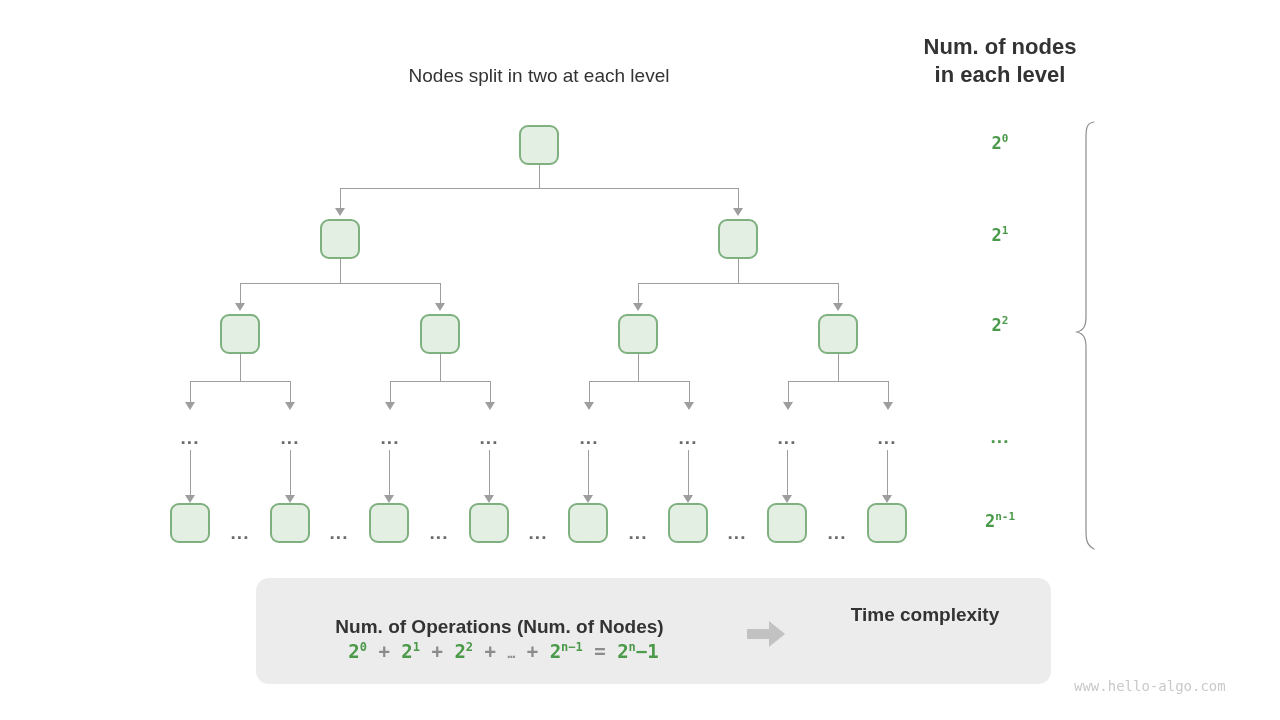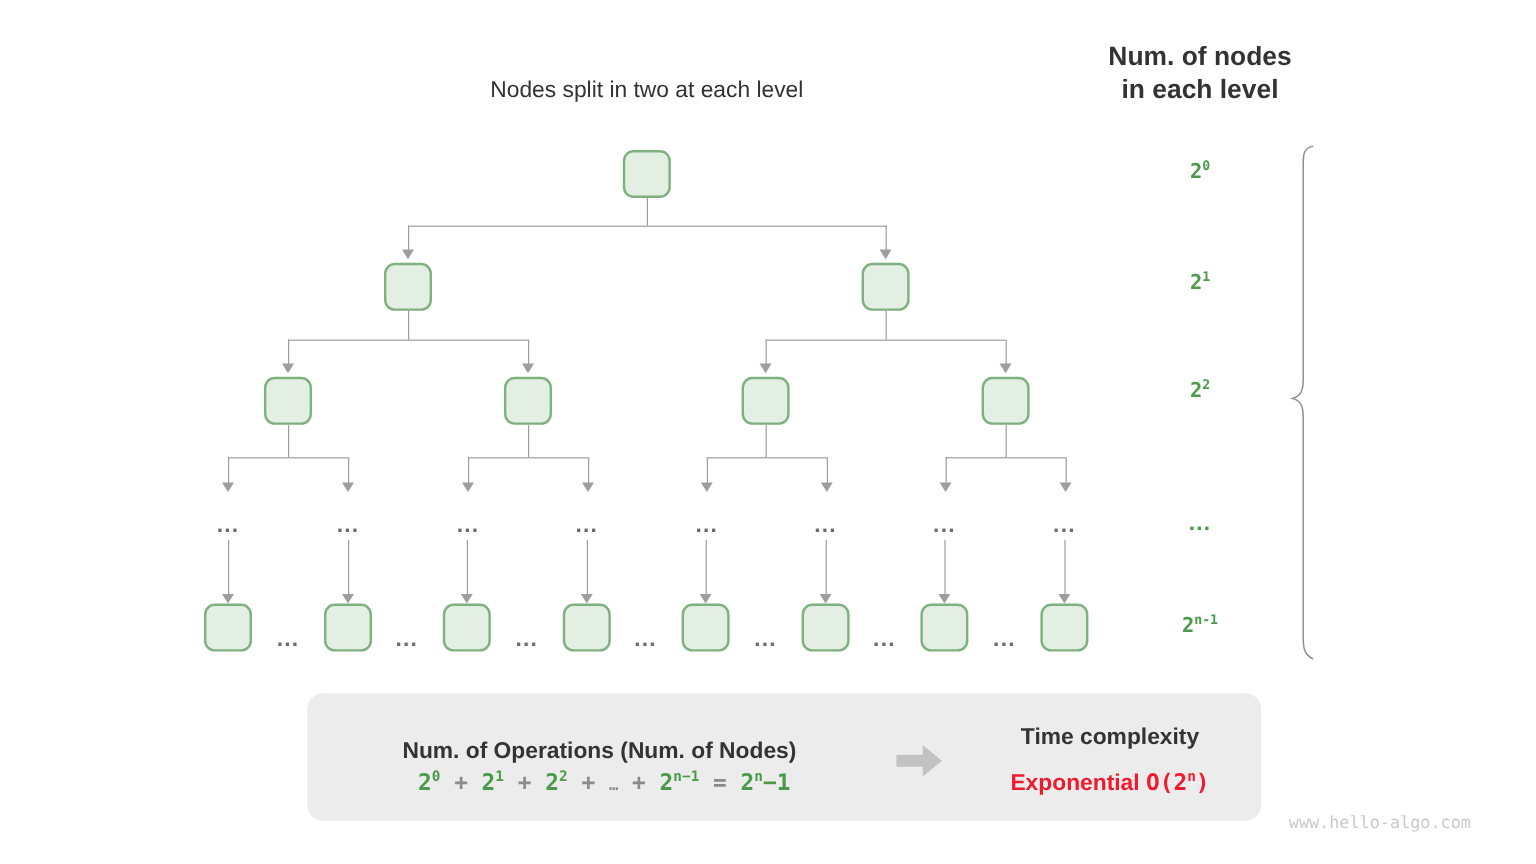--- a/index.html
+++ b/index.html
@@ -274,20 +274,16 @@
   </div>
 
   <div class="abs" style="left:745px;top:618px;">
     <svg width="42" height="32" viewBox="0 0 42 32" fill="none">
       <path d="M2 11 H24 V3 L40 16 L24 29 V21 H2 Z" fill="#c2c2c2"></path>
     </svg>
   </div>
 
   <div class="abs tc-head" style="left:800px;top:604px;width:250px;">Time complexity</div>
 
-  <div class="abs tc-val" style="left:800px;top:640px;width:250px;">
-    <span>Exponential</span>
-    <span class="mono">O(2<sup>n</sup>)</span>
-  </div>
 
   <div class="abs watermark" style="left:1074px;top:678px;">www.hello-algo.com</div>
 
 </div>
 
 </body></html>

